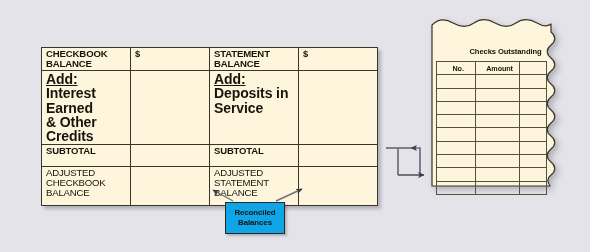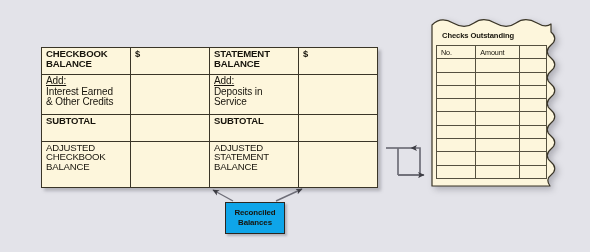--- a/index.html
+++ b/index.html
@@ -46,22 +46,22 @@
   .col-amt   { width: 79px; }
 
   .lbl-cap {
     font-size: 9.6px;
     font-weight: bold;
     letter-spacing: -0.15px;
     white-space: pre-line;
     padding-top: 1px;
   }
   .lbl-small {
-    font-size: 10px;
-    font-weight: normal;
+    font-size: 14px;
+    font-weight: bold;
     letter-spacing: -0.1px;
     line-height: 1.12;
     margin-top: 8px;
   }
   .lbl-small .u {
     text-decoration: underline;
     display: block;
   }
   .lbl-small .rest {
     display: block;
@@ -104,43 +104,44 @@
     height: 180px;
   }
   #pad-paper {
     position: absolute;
     inset: 0;
     filter: drop-shadow(3px 3px 3px rgba(90,90,100,0.38));
   }
   #pad-content {
     position: absolute;
     left: 6px;
-    top: 10px;
+    top: 26px;
     width: 133px;
     height: 163px;
+    text-align: center;
   }
   #pad-title {
     font-size: 7.6px;
     font-weight: bold;
     color: #17140c;
     height: 19px;
     line-height: 20px;
     padding-left: 6px;
     letter-spacing: -0.1px;
   }
   #checks-table {
     border-collapse: collapse;
     table-layout: fixed;
     width: 111px;
   }
   #checks-table td {
     border: 1px solid #55503f;
     height: 12.3px;
     font-size: 7.2px;
-    font-weight: normal;
+    font-weight: bold;
     color: #17140c;
     padding: 0 0 0 4px;
     letter-spacing: -0.1px;
     overflow: hidden;
   }
   .ck-no  { width: 39px; }
   .ck-amt { width: 43px; margin-top: 18px; }
   .ck-x   { width: 27px; }
   .row-total td { height: 19px; }
 

